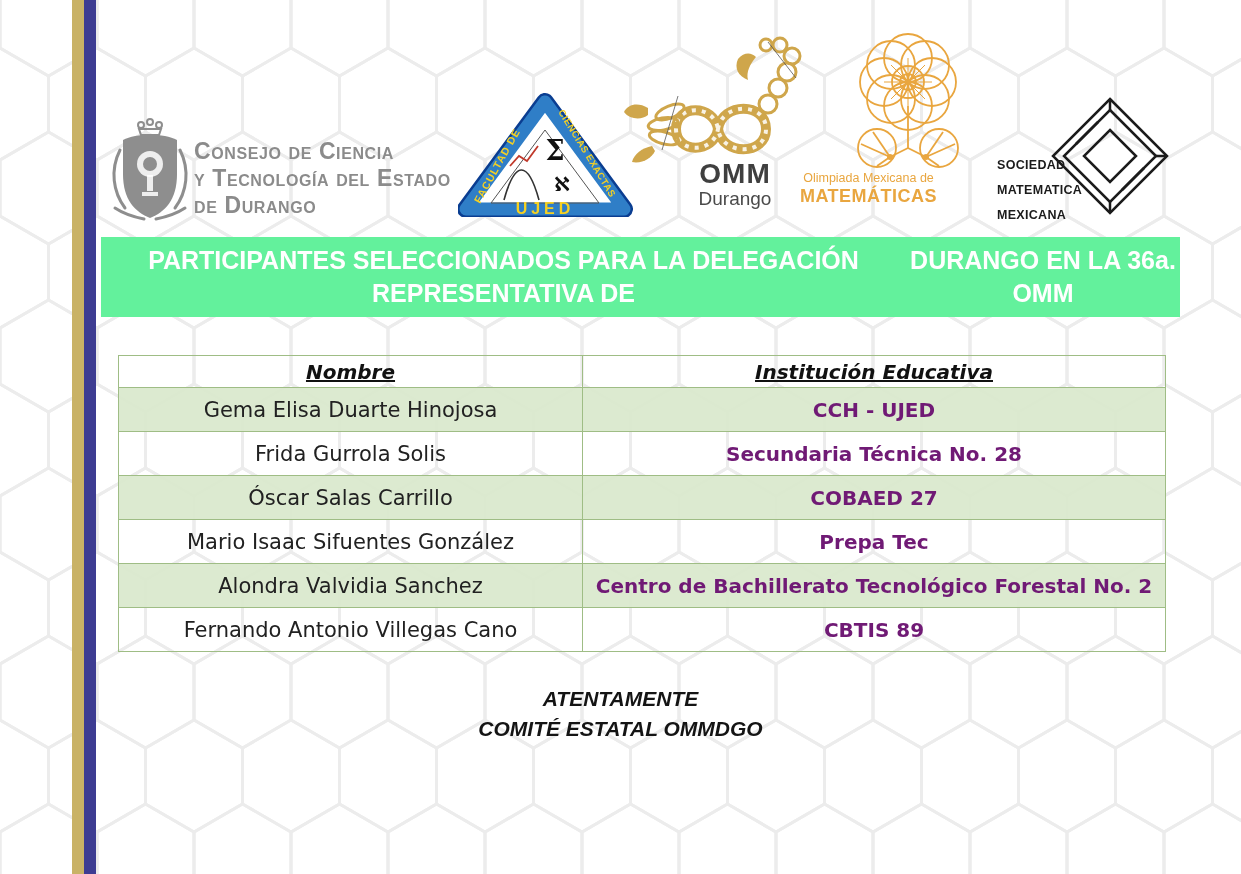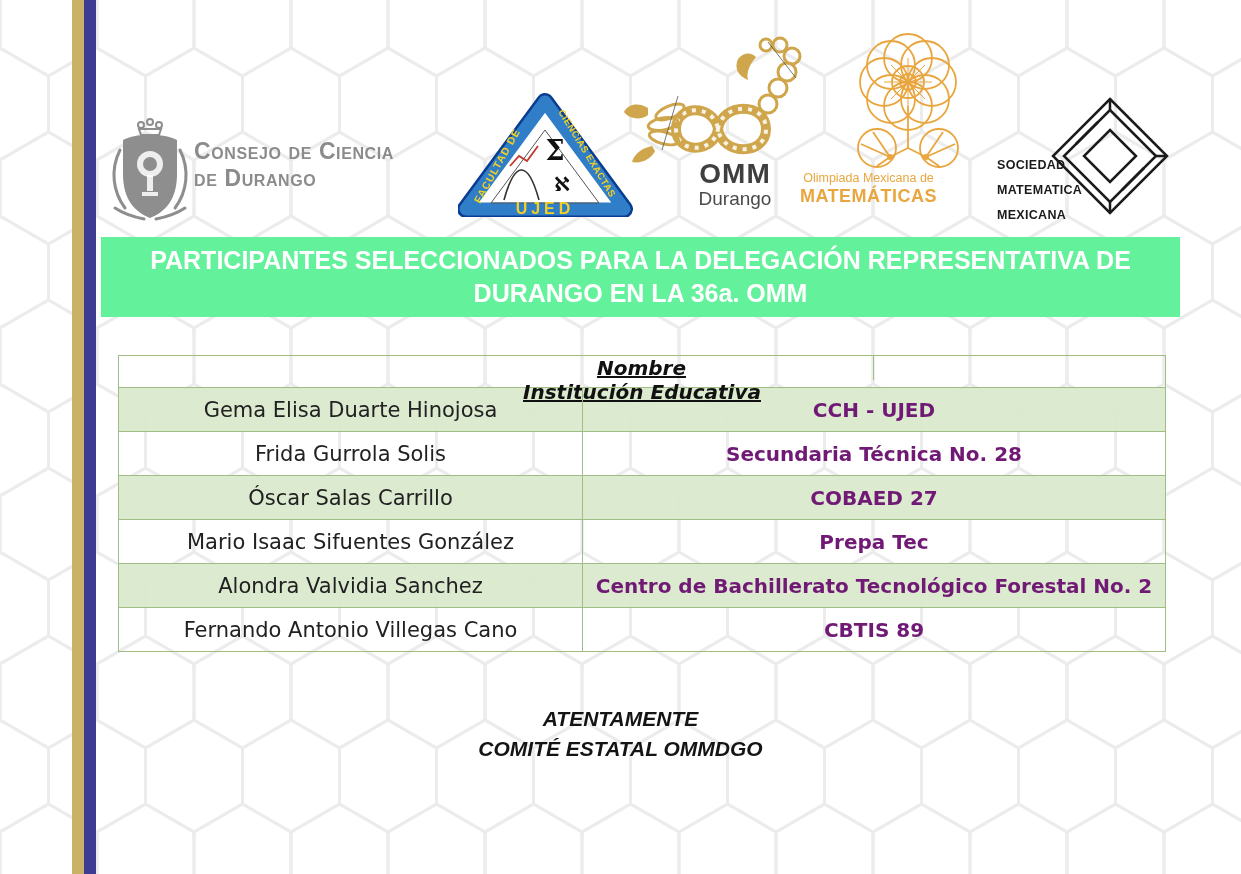--- a/index.html
+++ b/index.html
@@ -21,40 +21,40 @@
   .omm-dgo-text .big{font-size:28px;font-weight:bold;letter-spacing:1px;line-height:28px;}
   .omm-dgo-text .small{font-size:19px;line-height:21px;color:#4a4a4a;}
   .olimpiada-text{left:776px;top:170px;width:185px;text-align:center;color:#e9a63f;}
   .olimpiada-text .l1{font-size:12.5px;line-height:16px;}
   .olimpiada-text .l2{font-size:18px;font-weight:bold;letter-spacing:0.5px;line-height:20px;}
   .smm-text{left:997px;top:153px;width:90px;color:#1b1b1b;font-weight:bold;
     font-size:12.5px;line-height:25px;letter-spacing:0.3px;}
 
   
   .banner{left:101px;top:237px;width:1079px;height:80px;background:#63f19c;
-    display:flex;flex-direction:column;justify-content:center;align-items:center;
+    display:flex;justify-content:center;align-items:center;
     color:#ffffff;font-weight:bold;font-size:25px;line-height:33px;text-align:center;}
 
   
   .ptable{left:118px;top:355px;width:1048px;border:1.5px solid #9fbd85;box-sizing:border-box;
     font-family:"DejaVu Sans", sans-serif;}
   .prow{display:flex;align-items:center;height:44px;box-sizing:border-box;}
-  .prow.header{height:31px;flex-direction:column;}
+  .prow.header{height:31px;}
   .prow + .prow{border-top:1.5px solid #9fbd85;}
   .prow.green{background:rgba(218,233,206,0.95);}
   .pcell{display:flex;align-items:center;justify-content:center;height:100%;box-sizing:border-box;}
   .pcell.c1{width:464px;border-right:1.5px solid #9fbd85;}
   .pcell.c2{flex:1;}
   .hdr{font-weight:bold;font-style:italic;text-decoration:underline;font-size:20px;color:#111;}
   .nm{font-size:21px;color:#212121;}
   .inst{font-size:20px;font-weight:bold;color:#701a75;}
 
   
   .footer{left:0;top:684px;width:1241px;text-align:center;color:#141414;
-    font-weight:bold;font-style:italic;font-size:21px;line-height:30px;margin-top:20px;}
+    font-weight:bold;font-style:italic;font-size:21px;line-height:30px;}
 </style>
 </head>
 <body>
 
 <div id="page">
 
   <svg id="hexbg">
       <path d="M-97,-120 L-48.5,-92 L-48.5,-36 L-97,-8 L-145.5,-36 L-145.5,-92 Z"></path>
       <path d="M0,-120 L48.5,-92 L48.5,-36 L0,-8 L-48.5,-36 L-48.5,-92 Z"></path>
       <path d="M97,-120 L145.5,-92 L145.5,-36 L97,-8 L48.5,-36 L48.5,-92 Z"></path>
@@ -270,20 +270,21 @@
     </g>
     <path d="M13,22 C26,15 54,15 67,22 L67,56 C67,82 55,94 40,100 C25,94 13,82 13,56 Z" fill="#8e8e8e"></path>
     <circle cx="40" cy="46" r="13" fill="#ffffff" opacity="0.85"></circle>
     <circle cx="40" cy="46" r="7" fill="#8e8e8e"></circle>
     <rect x="37" y="57" width="6" height="16" fill="#ffffff" opacity="0.85"></rect>
     <rect x="32" y="74" width="16" height="4" fill="#ffffff" opacity="0.85"></rect>
   </svg>
 
   <div class="layer conacyt-text">
     <div>Consejo de Ciencia</div>
+    <div>y Tecnología del Estado</div>
     <div>de Durango</div>
   </div>
 
   <svg class="layer" style="left:458px;top:92px" width="175" height="125" viewBox="0 0 175 125">
     <defs>
       <path id="ujedL" d="M22,112 L72,22"></path>
       <path id="ujedR" d="M100,20 L155,110"></path>
     </defs>
     <path d="M87,10 L166,117 L8,117 Z" fill="none" stroke="#0a3d91" stroke-width="18" stroke-linejoin="round"></path>
     <path d="M87,10 L166,117 L8,117 Z" fill="#ffffff" stroke="#2f7ec7" stroke-width="13" stroke-linejoin="round"></path>

